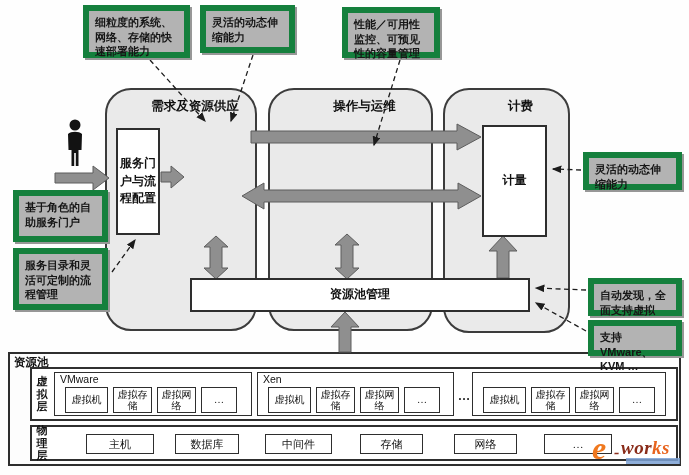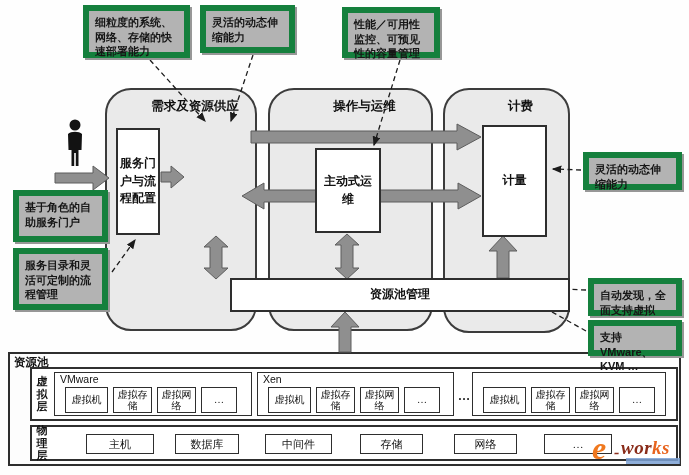--- a/index.html
+++ b/index.html
@@ -111,27 +111,24 @@
   </svg>
 
   <svg id="person" width="30" height="52" viewBox="0 0 30 52">
     <circle cx="15" cy="7" r="5.5" fill="#121212"></circle>
     <path d="M8,16 C11,13 19,13 22,16 L21.5,32 18.5,32 18.5,48 15.8,48 15.8,35 14.2,35 14.2,48 11.5,48 11.5,32 8.5,32 Z" fill="#121212"></path>
   </svg>
 
   <div class="wbox" style="left:116px;top:128px;width:44px;height:107px;">
     <span>服务门户与流程配置</span>
   </div>
-  <div class="wbox" style="left:315px;top:148px;width:66px;height:85px;">
-    <span>主动式运维</span>
-  </div>
   <div class="wbox" style="left:482px;top:125px;width:65px;height:112px;">
     <span>计量</span>
   </div>
-  <div class="wbox" style="left:190px;top:278px;width:340px;height:34px;margin-left:40px;">
+  <div class="wbox" style="left:190px;top:278px;width:340px;height:34px;">
     <span>资源池管理</span>
   </div>
 
   <div class="note" style="left:83px;top:5px;width:107px;height:53px;">细粒度的系统、网络、存储的快速部署能力</div>
   <div class="note" style="left:200px;top:5px;width:95px;height:48px;">灵活的动态伸缩能力</div>
   <div class="note" style="left:342px;top:7px;width:98px;height:51px;">性能／可用性监控、可预见性的容量管理</div>
   <div class="note" style="left:13px;top:190px;width:95px;height:52px;">基于角色的自助服务门户</div>
   <div class="note" style="left:13px;top:248px;width:95px;height:62px;">服务目录和灵活可定制的流程管理</div>
   <div class="note" style="left:583px;top:152px;width:99px;height:38px;">灵活的动态伸缩能力</div>
   <div class="note" style="left:588px;top:278px;width:94px;height:38px;">自动发现，全面支持虚拟</div>

